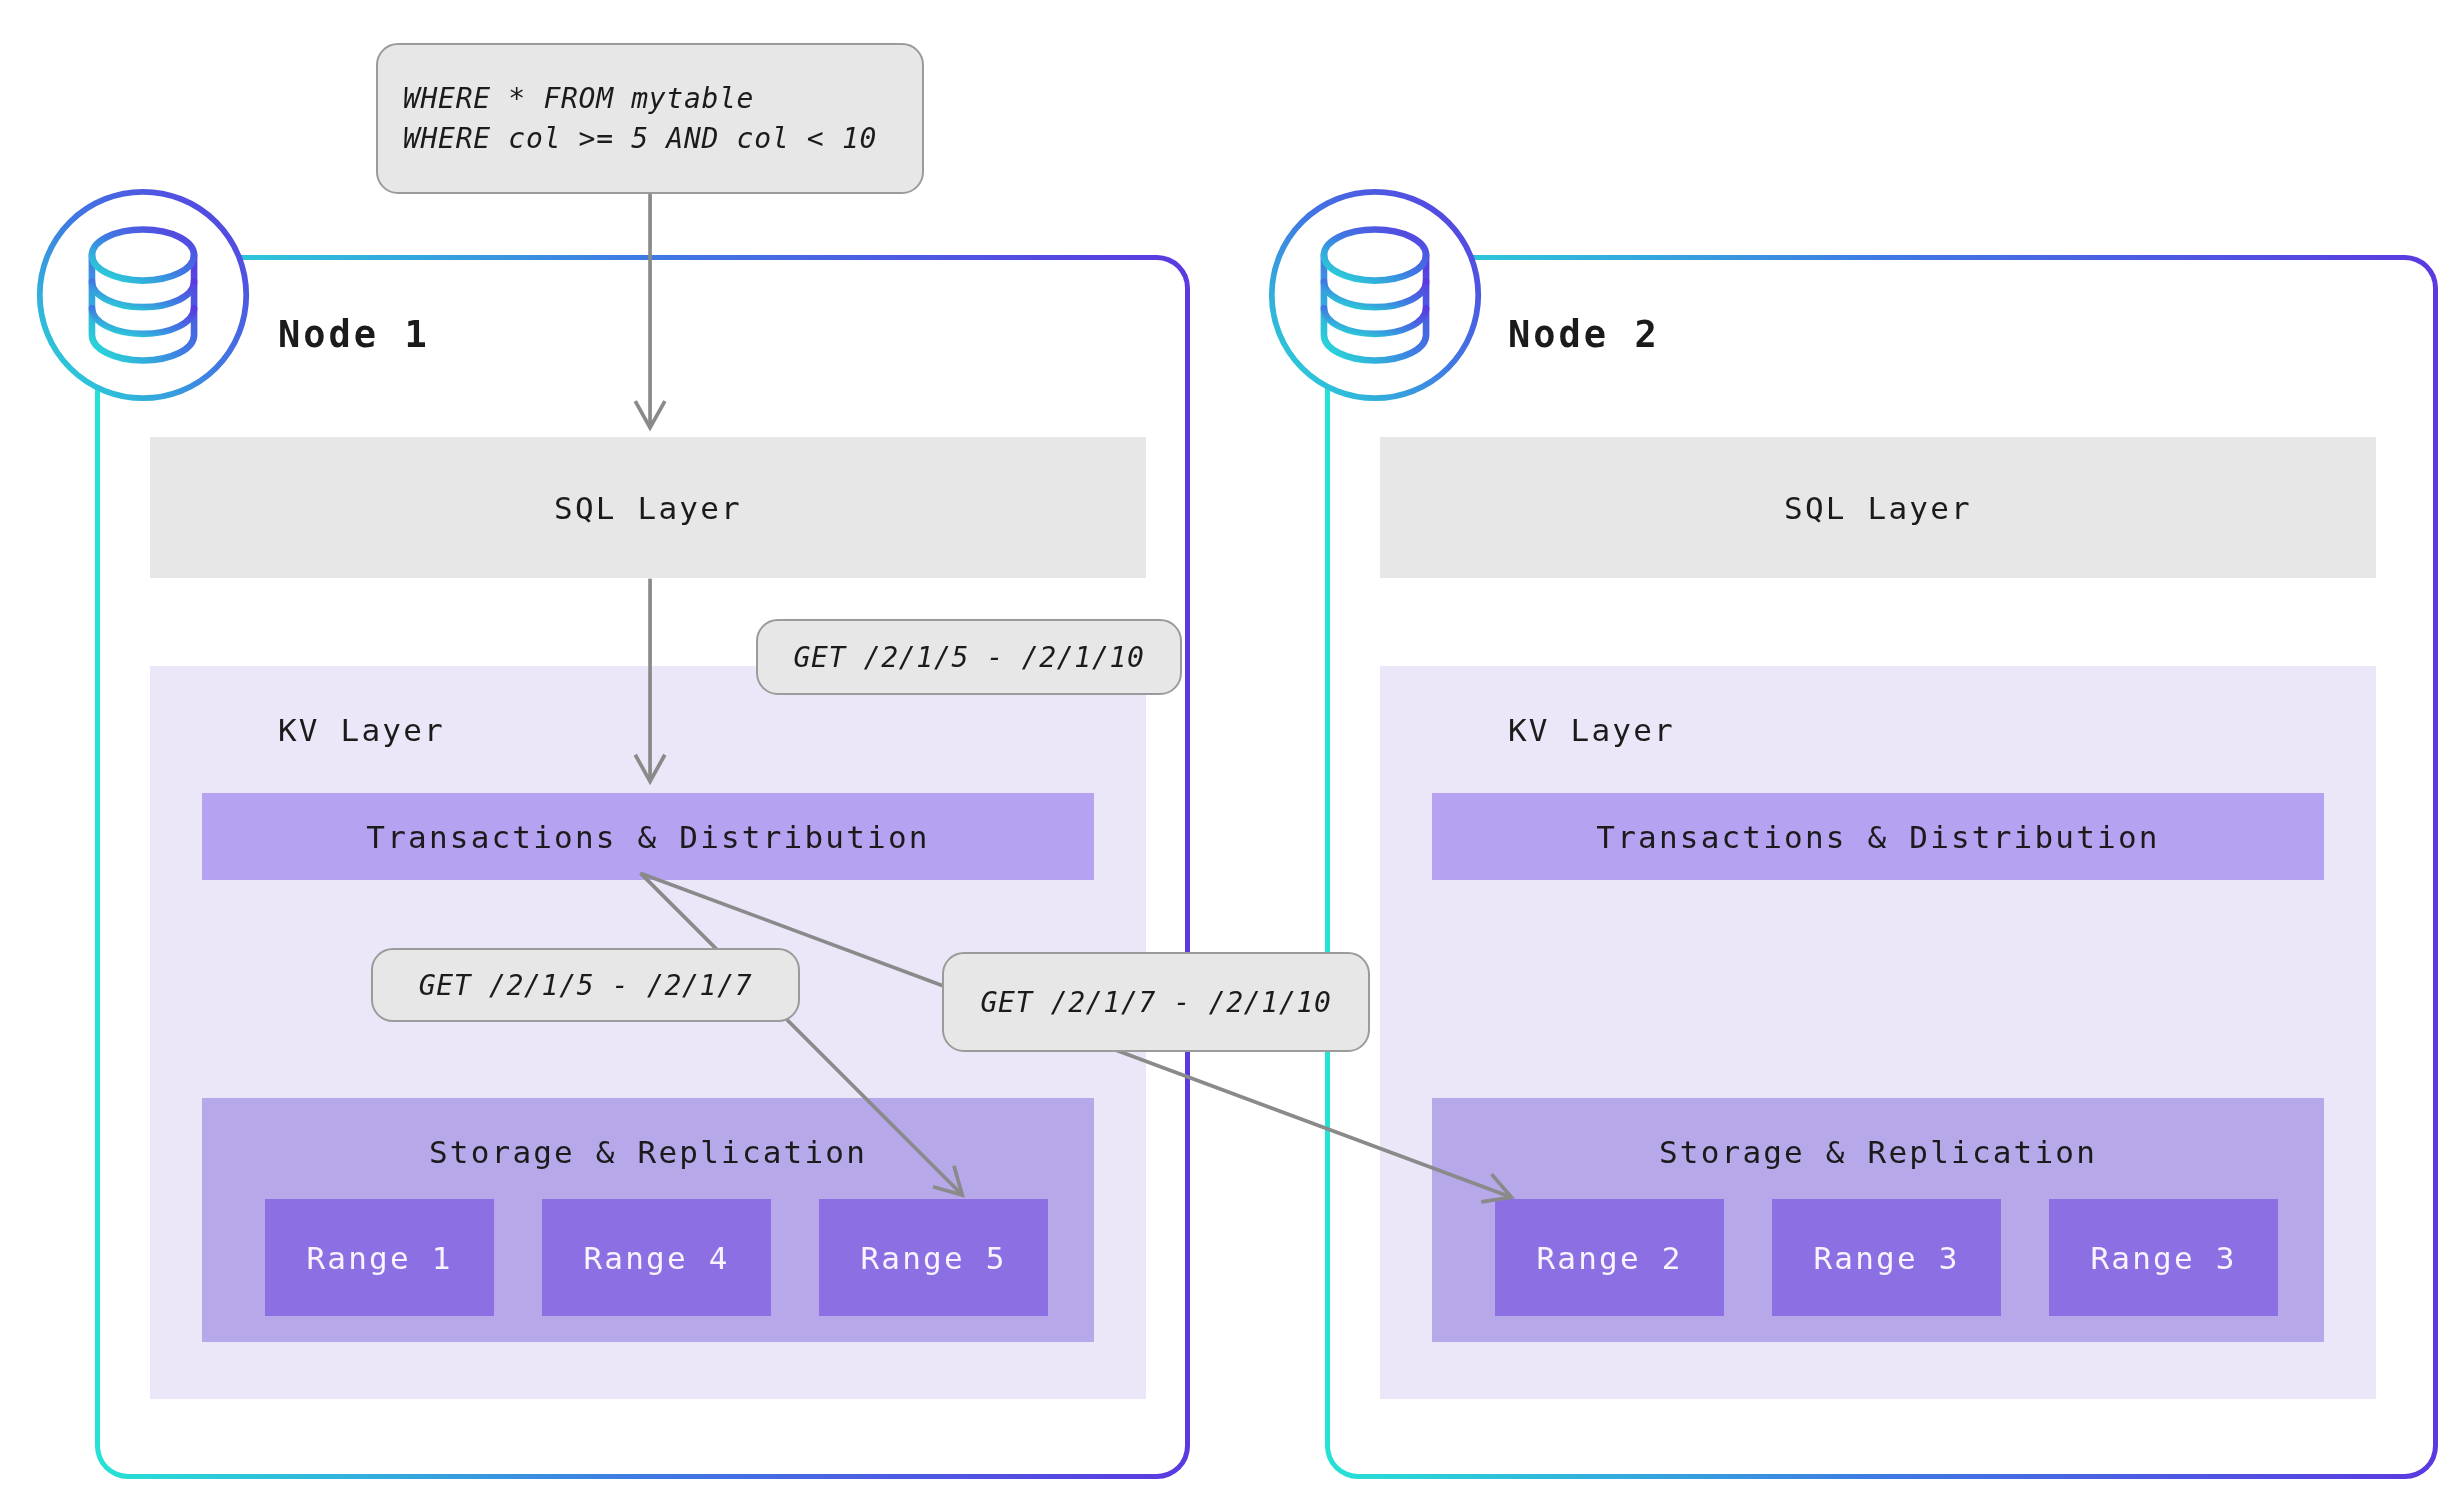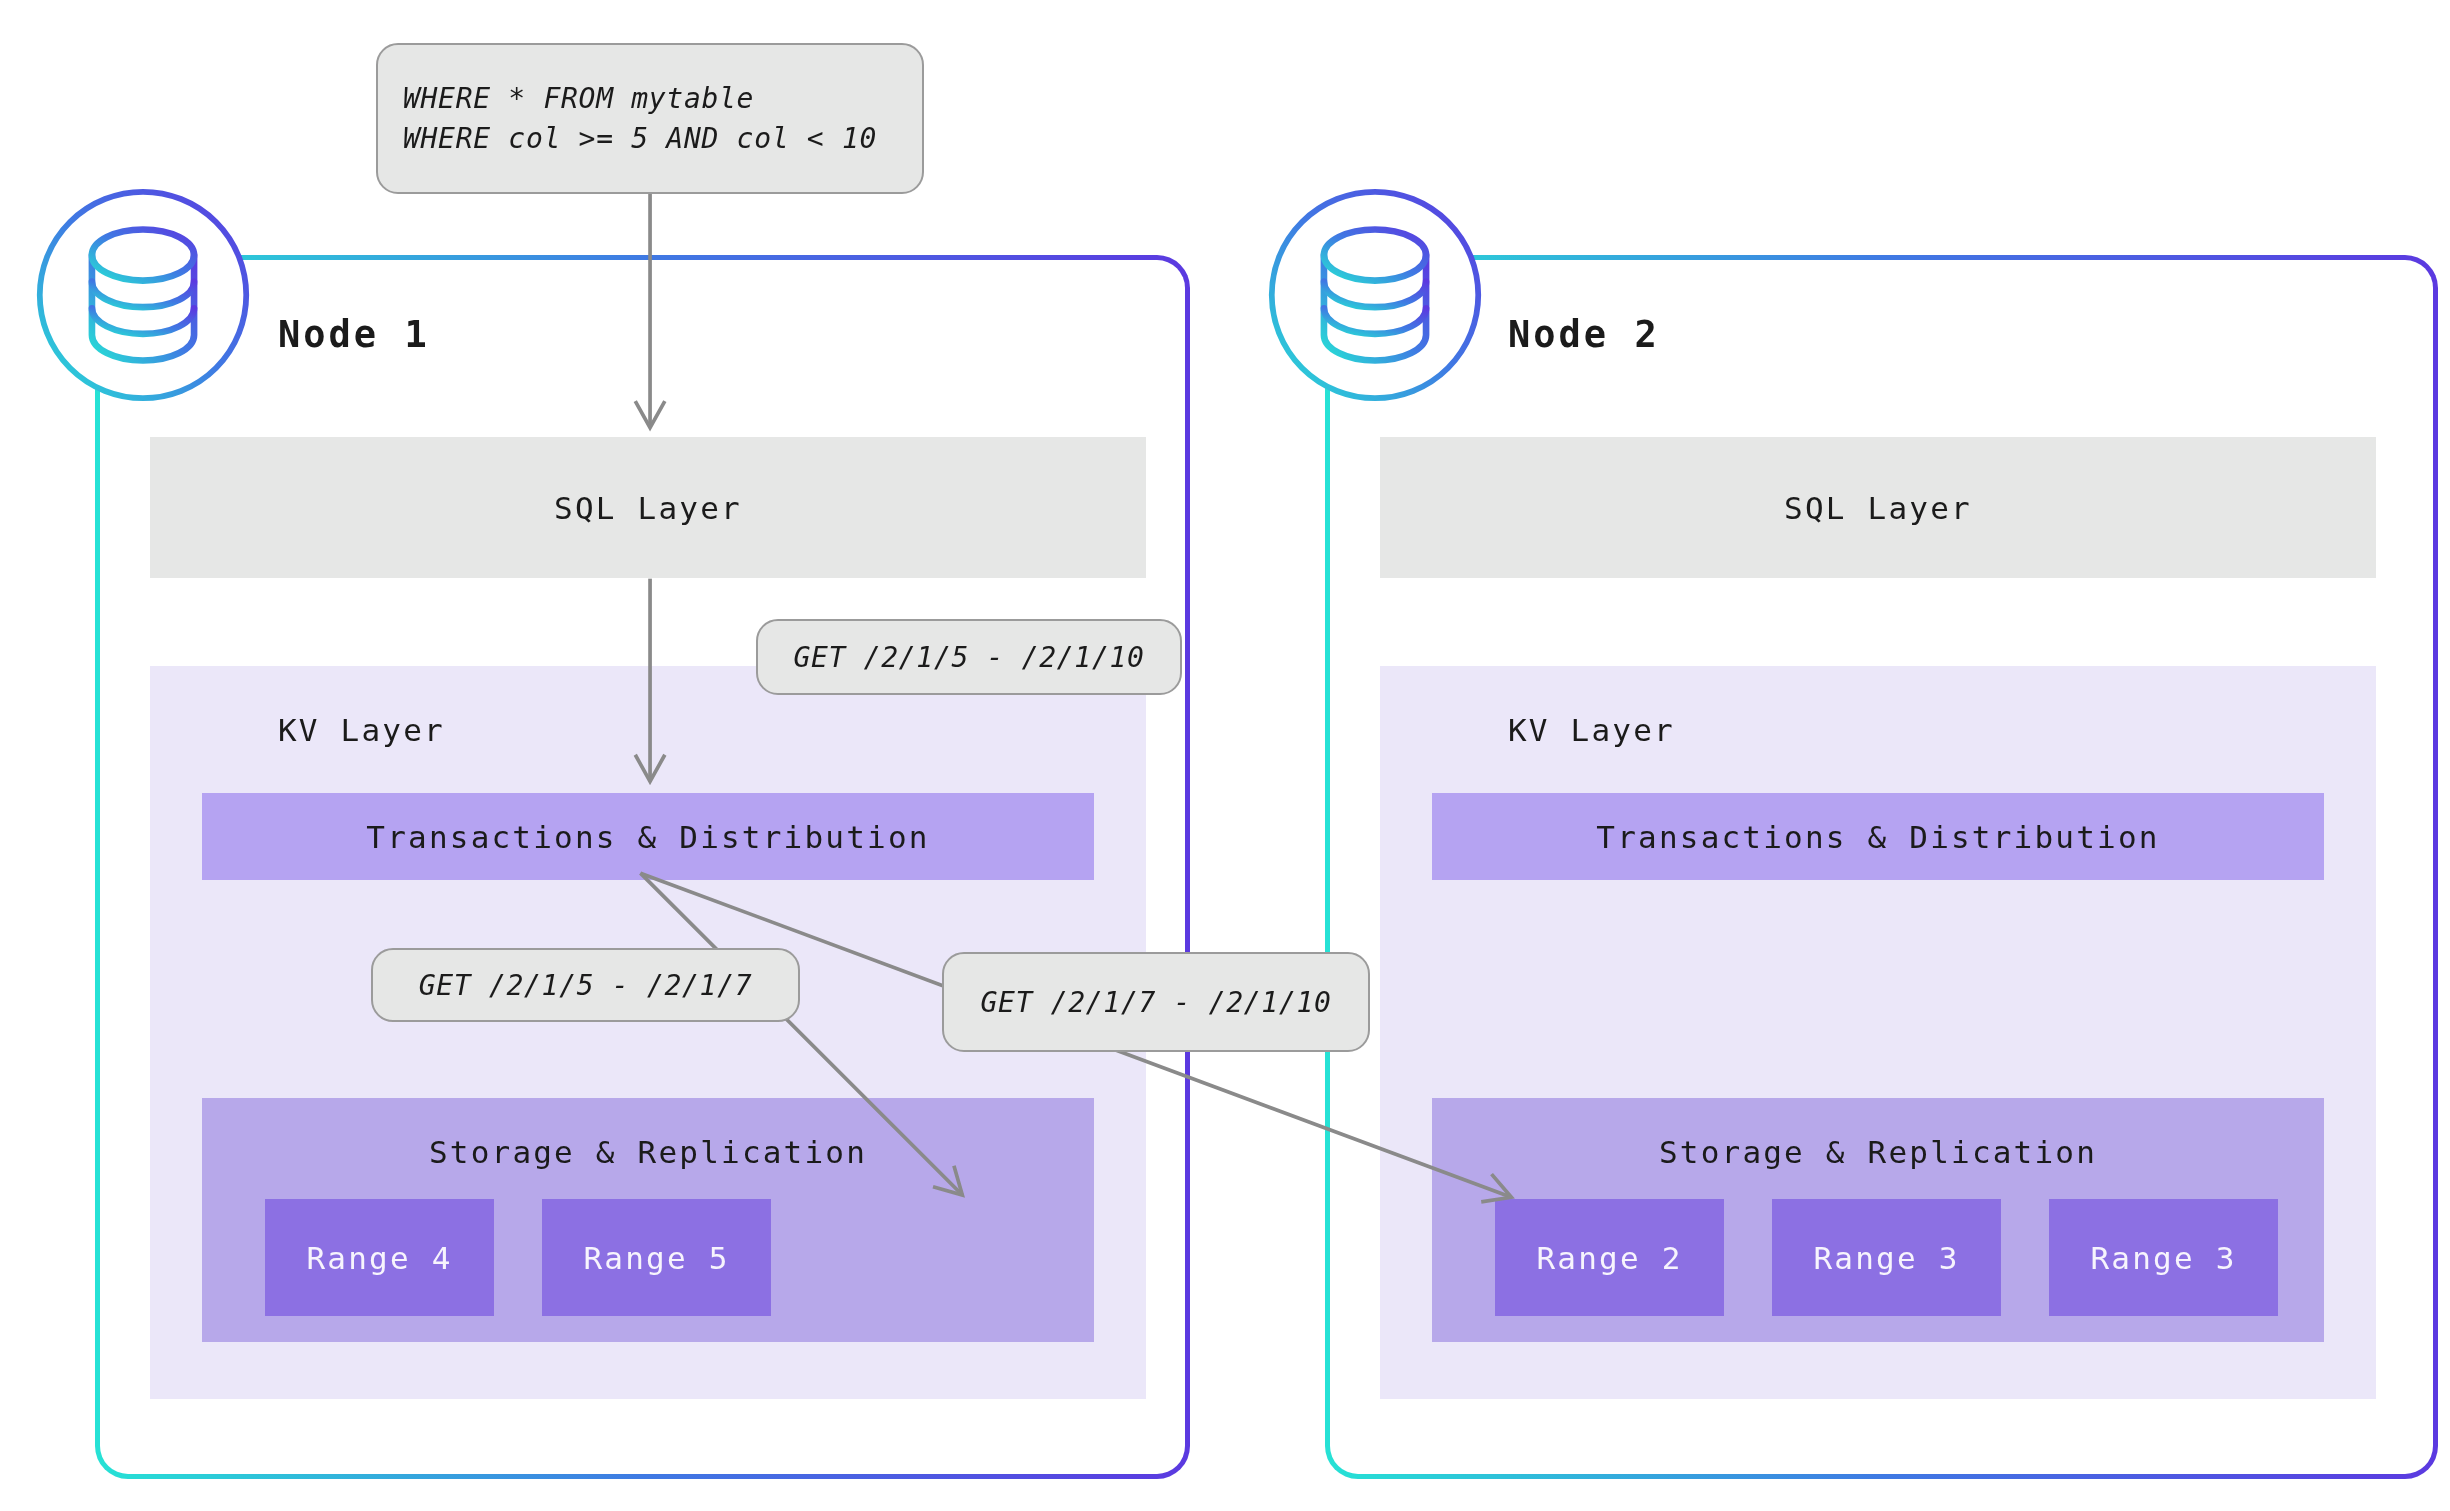--- a/index.html
+++ b/index.html
@@ -125,20 +125,21 @@
 
   <div class="node node-1">
     <div class="node-title">Node 1</div>
     <div class="sql-layer">SQL Layer</div>
     <div class="kv-panel">
       <div class="kv-title">KV Layer</div>
       <div class="td-bar">Transactions &amp; Distribution</div>
       <div class="sr-panel">
         <div class="sr-title">Storage &amp; Replication</div>
         <div class="range-row">
+          <div class="range-box">Range 1</div>
           <div class="range-box">Range 4</div>
           <div class="range-box">Range 5</div>
         </div>
       </div>
     </div>
   </div>
 
   <div class="node node-2">
     <div class="node-title">Node 2</div>
     <div class="sql-layer">SQL Layer</div>

